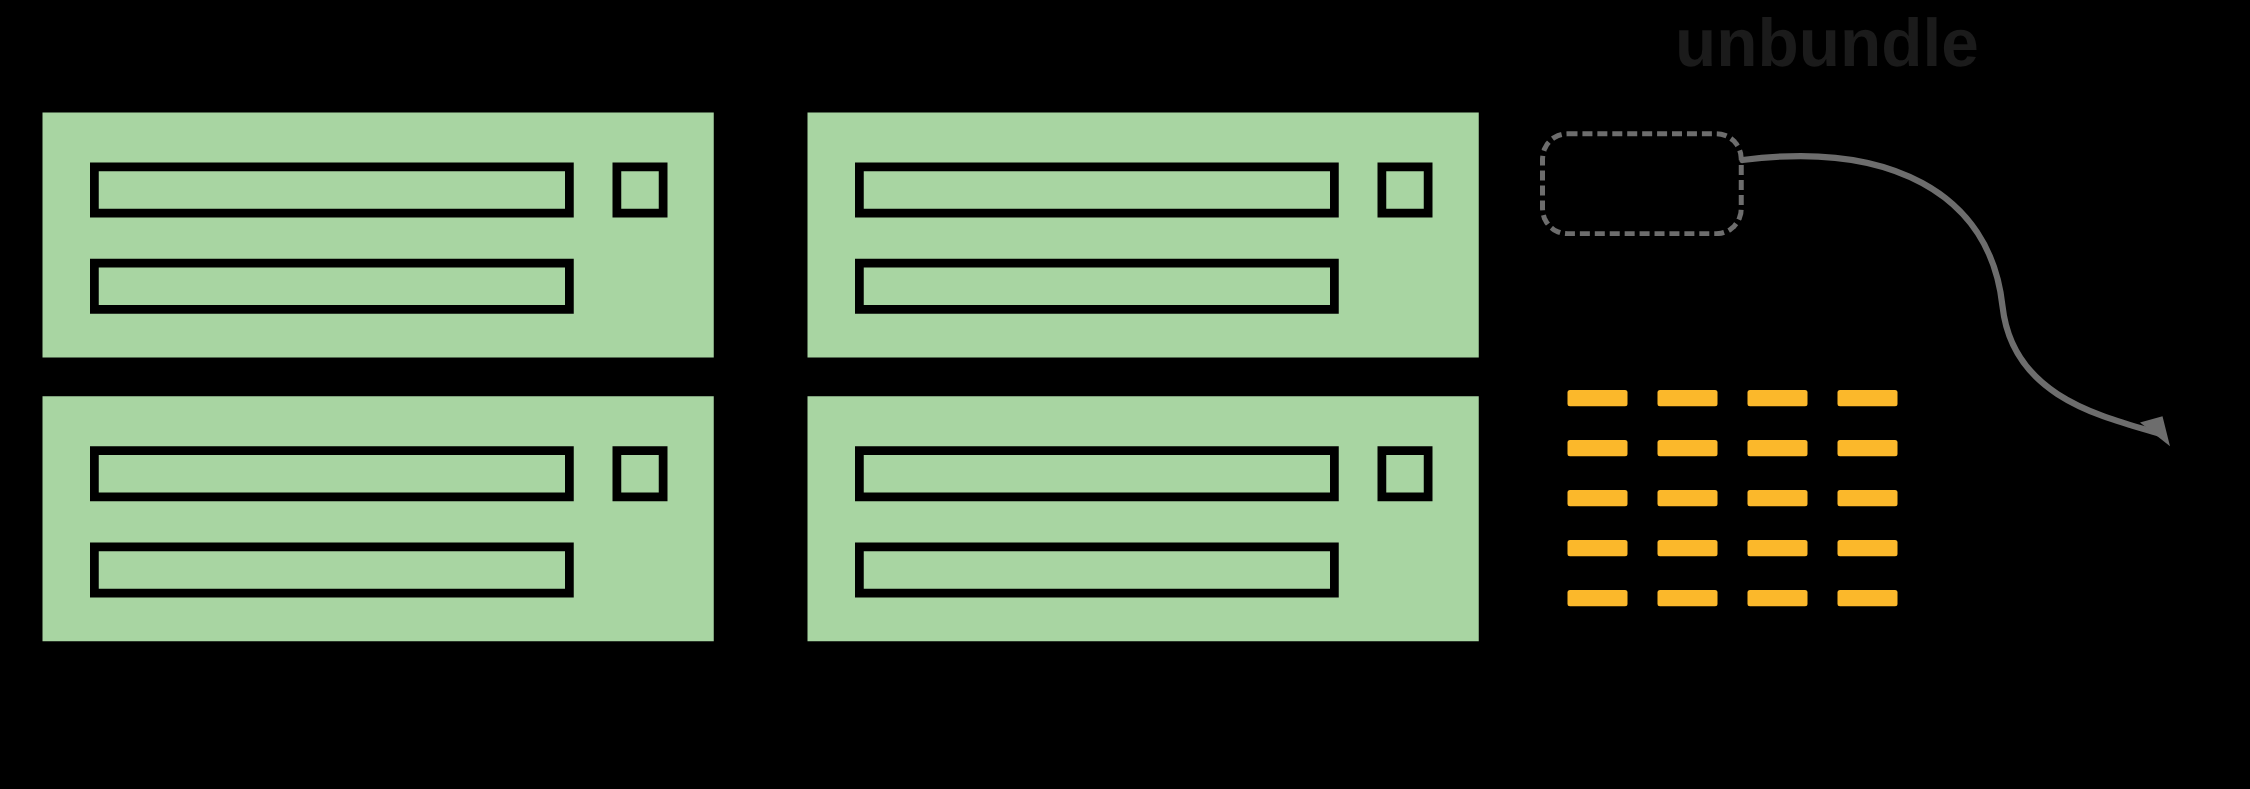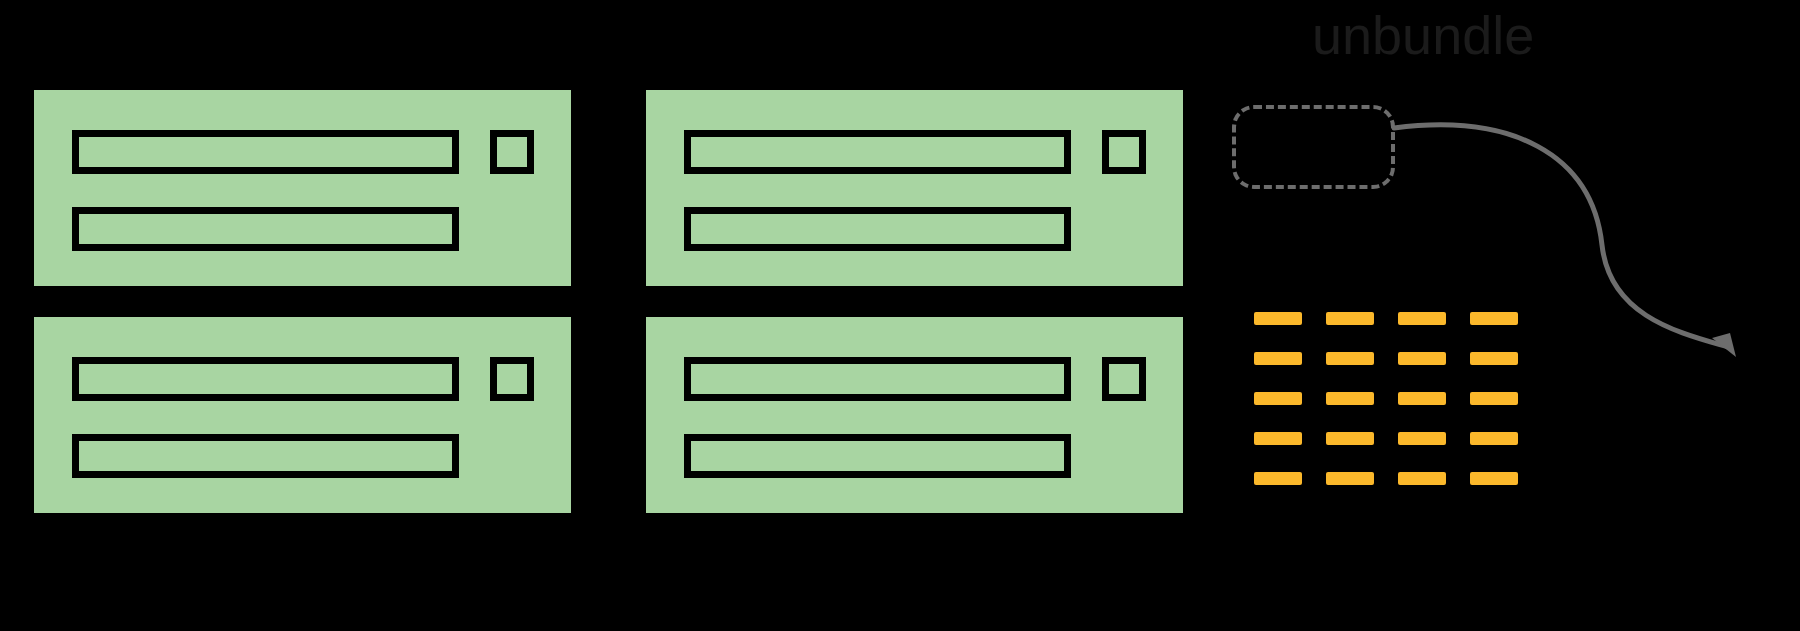--- a/index.html
+++ b/index.html
@@ -44,28 +44,28 @@
   #card-2 { left: 34px;  top: 317px; width: 537px; height: 196px; }
   #card-3 { left: 646px; top: 317px; width: 537px; height: 196px; }
 
   .card .bar-top   { left: 38px; top: 40px;  width: 387px; height: 44px; }
   .card .bar-bot   { left: 38px; top: 117px; width: 387px; height: 44px; }
   .card .chip-tr   { left: 456px; top: 40px; width: 44px;  height: 44px; }
 
   
   #unbundle-label {
     position: absolute;
-    left: 1312px;
+    left: 1340px;
     top: 8px;
     font-size: 54px;
     line-height: 54px;
     letter-spacing: 0px;
     color: #1b1b1b;
     white-space: nowrap;
-    font-weight: 400;
+    font-weight: 700;
   }
 
   
   #dashed-group {
     position: absolute;
     left: 1232px;
     top: 105px;
     width: 163px;
     height: 84px;
     border: 4px dashed #6d6d6d;

